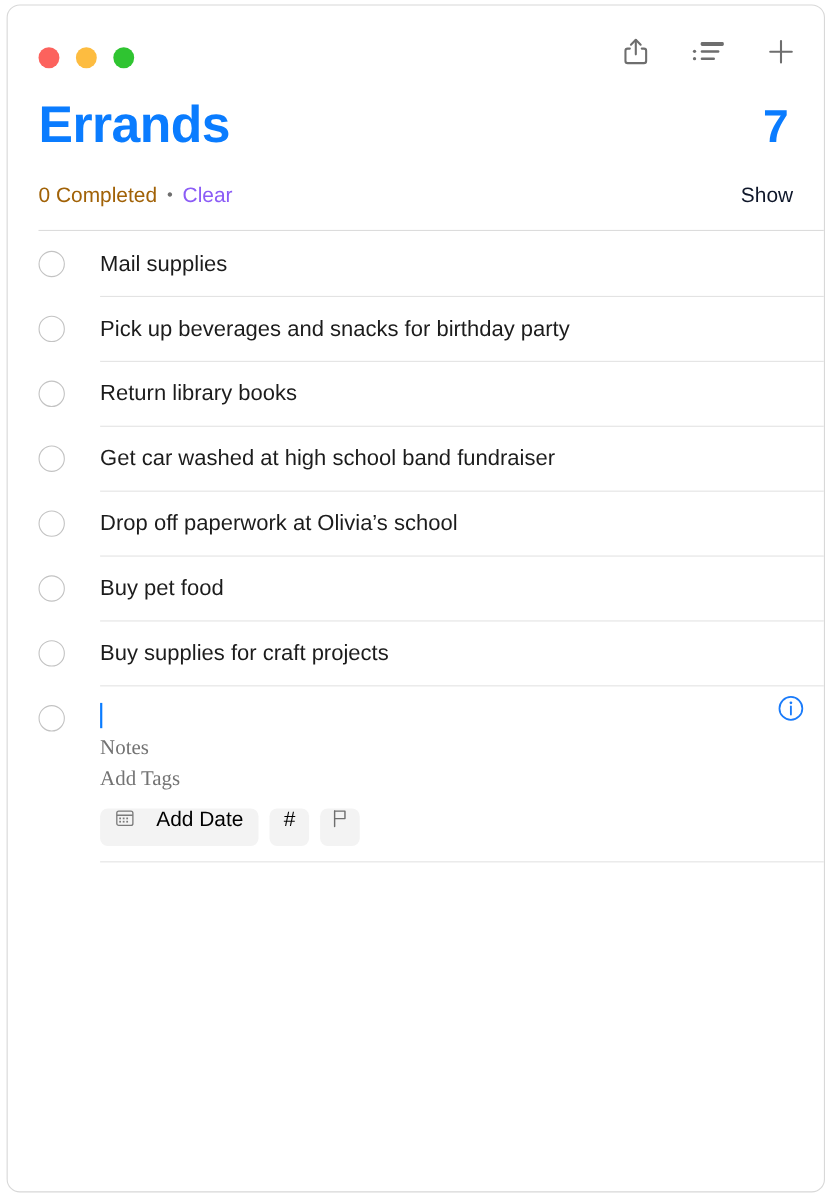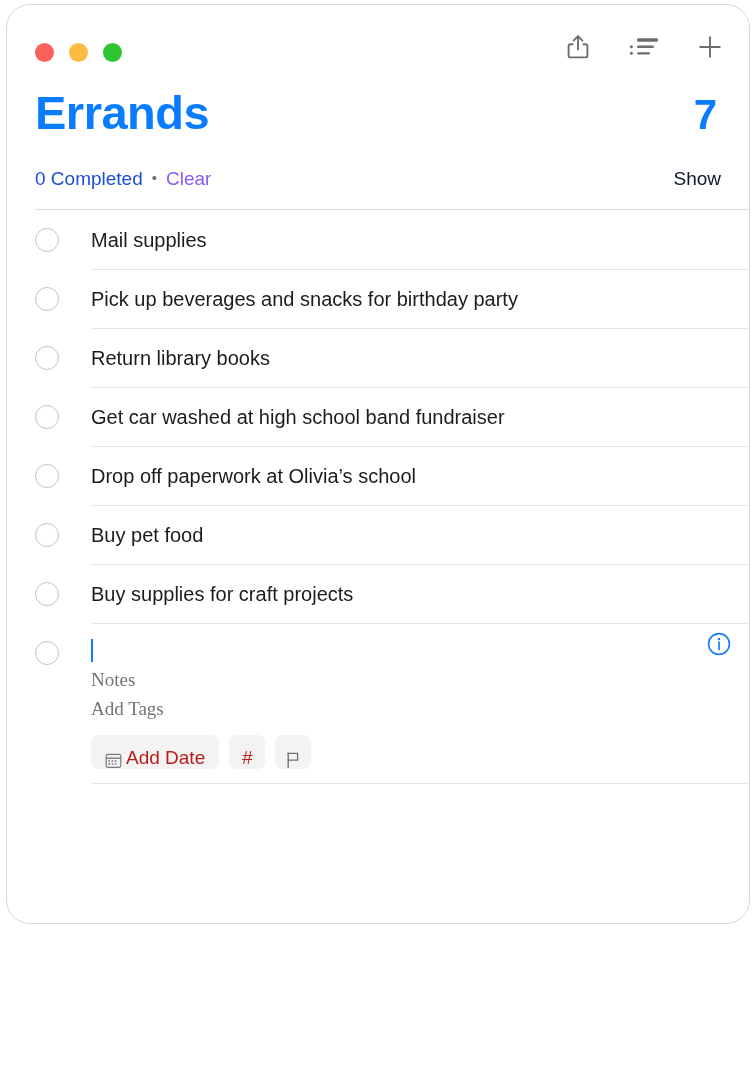--- a/index.html
+++ b/index.html
@@ -11,23 +11,23 @@
     background: #ffffff;
     font-family: "Liberation Sans", sans-serif;
     -webkit-font-smoothing: antialiased;
   }
 
   #window {
     position: absolute;
     left: 6px;
     top: 4px;
     width: 744px;
-    height: 920px;
+    height: 1080px;
     background: #ffffff;
-    border-radius: 24px;
+    border-radius: 12px;
     border: 1px solid #d8d8d8;
     overflow: hidden;
   }
 
   
   #toolbar {
     position: relative;
     height: 84px;
     width: 100%;
   }
@@ -101,21 +101,21 @@
     justify-content: space-between;
     height: 56px;
     padding-bottom: 4px;
   }
   #completed-group {
     display: flex;
     align-items: baseline;
     gap: 9px;
     font-size: 19px;
   }
-  #completed-label { color: #1d4ed8; }
+  #completed-label { color: #a16207; }
   #meta-dot { color: #6e6e6e; font-size: 15px; position: relative; top: -2px; }
   #clear-link { color: #8b5cf6; cursor: default; }
   #show-link  { color: #0f172a; font-size: 19px; cursor: default; }
 
   #header-rule {
     height: 1px;
     background: #dcdcdc;
     margin-left: 28px;
   }
 
@@ -190,29 +190,29 @@
   }
 
   #chips {
     display: flex;
     align-items: center;
     gap: 10px;
     margin-top: 12px;
   }
   .chip {
     display: inline-flex;
-    align-items: flex-end;
-    gap: 4px;
+    align-items: flex-start;
+    gap: 20px;
     height: 34px;
     padding: 0 14px;
     border-radius: 7px;
     background: #f3f3f3;
     border: none;
     font-size: 19px;
-    color: #b91c1c;
+    color: #000000;
     font-family: "Liberation Sans", sans-serif;
     cursor: default;
   }
   .chip.icon-only { padding: 0; width: 36px; justify-content: center; }
   .chip svg { display: block; }
 
   #list-bottom-rule {
     height: 1px;
     background: #e3e3e3;
     margin-left: 84px;

